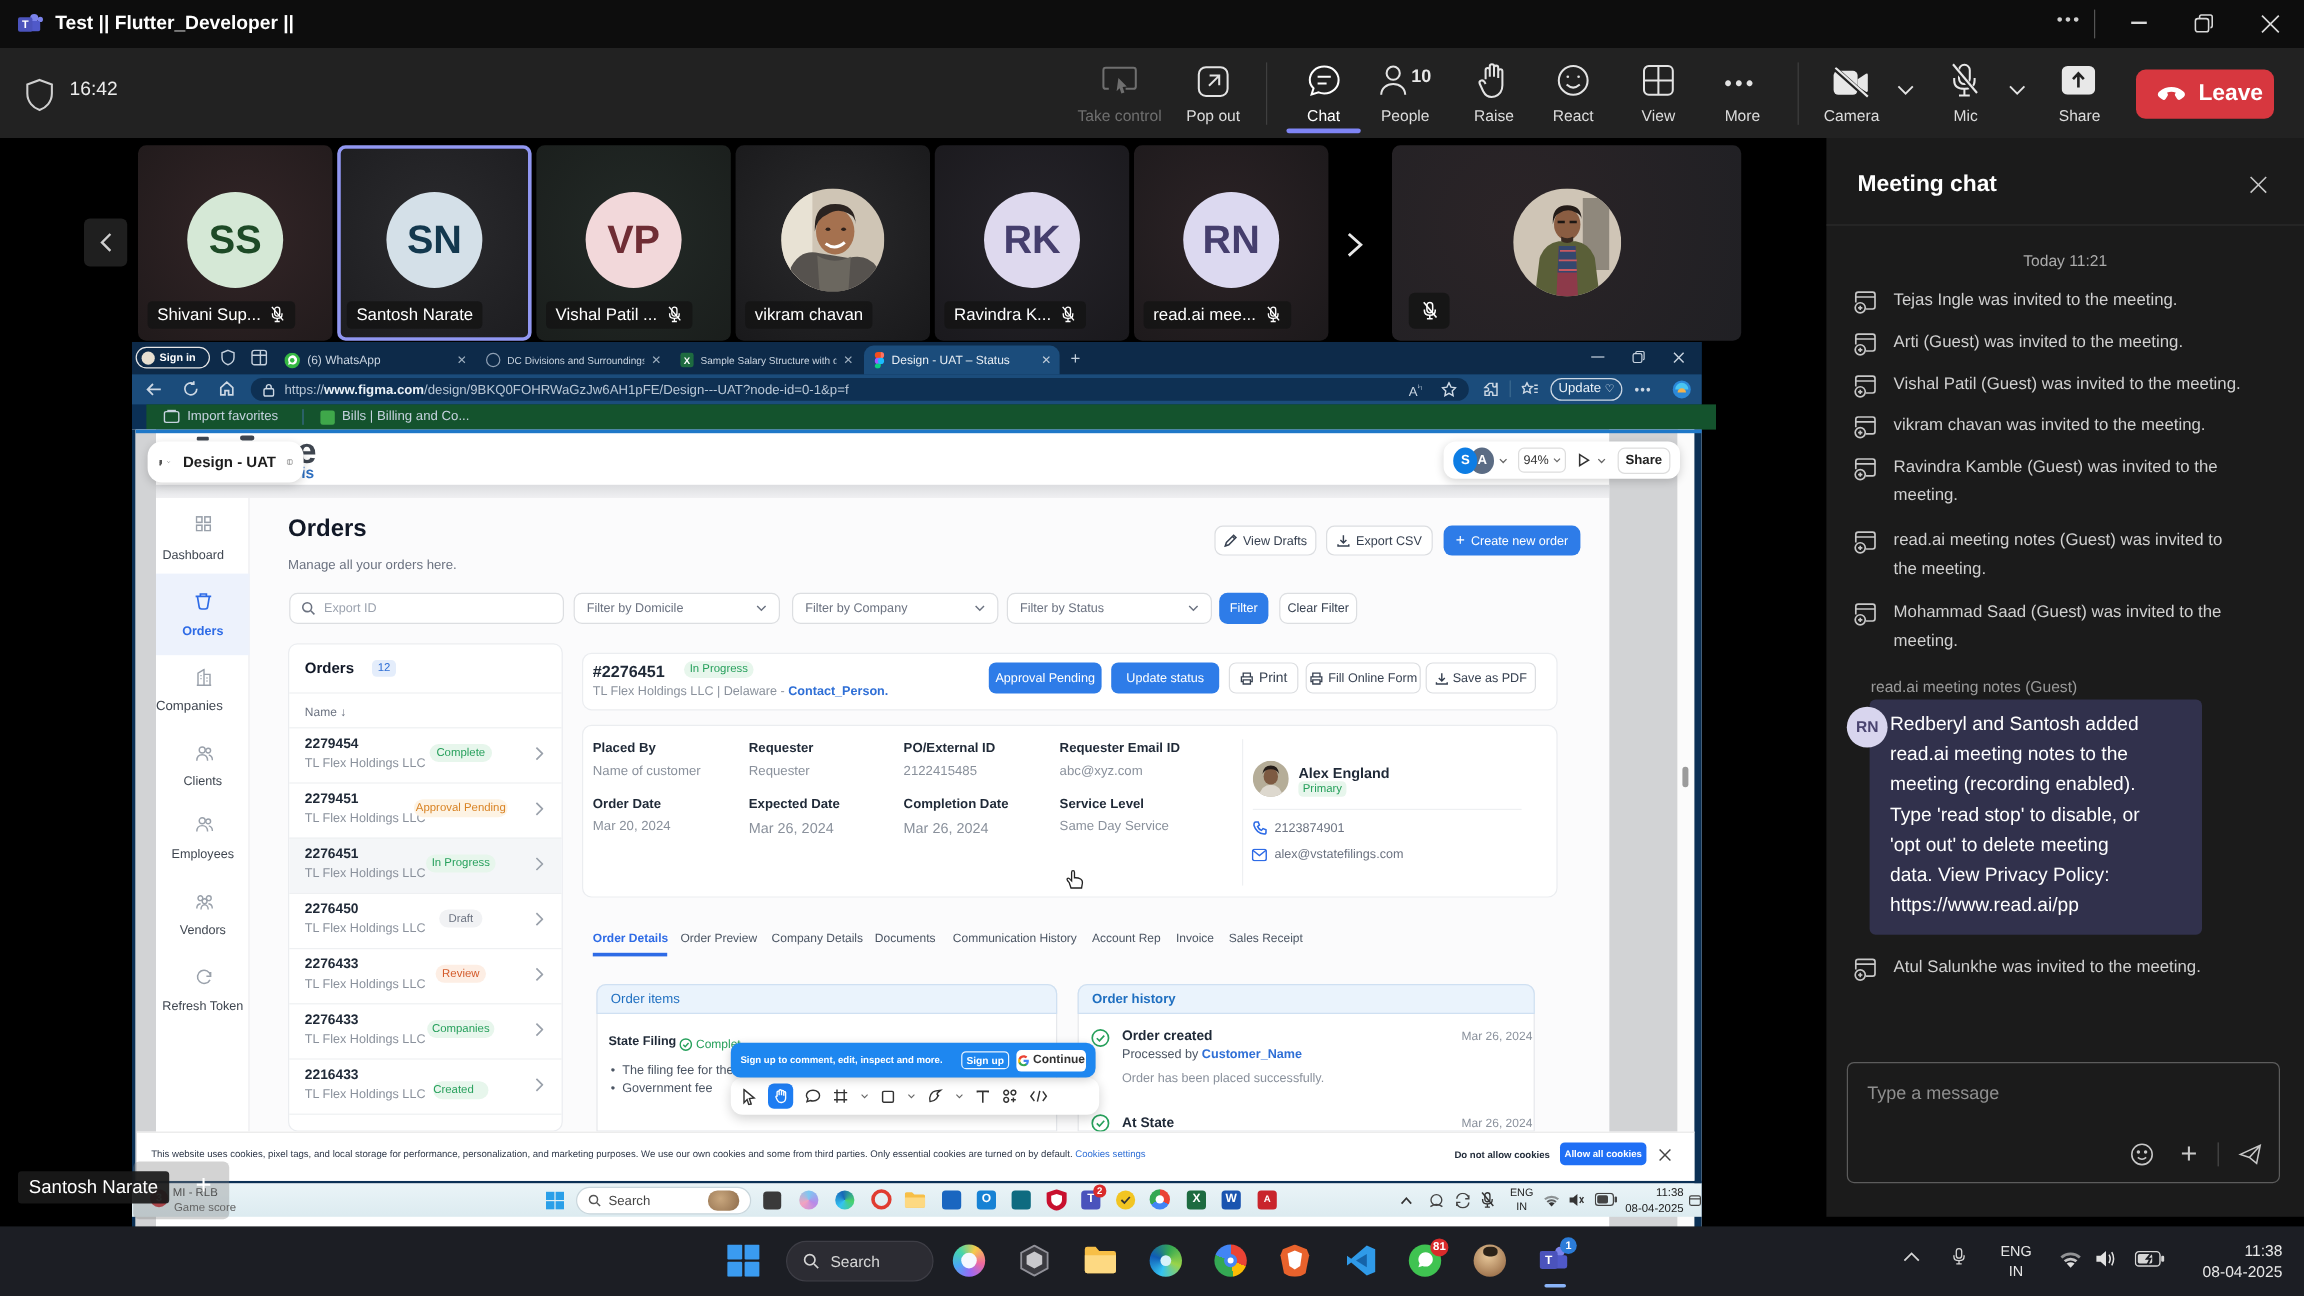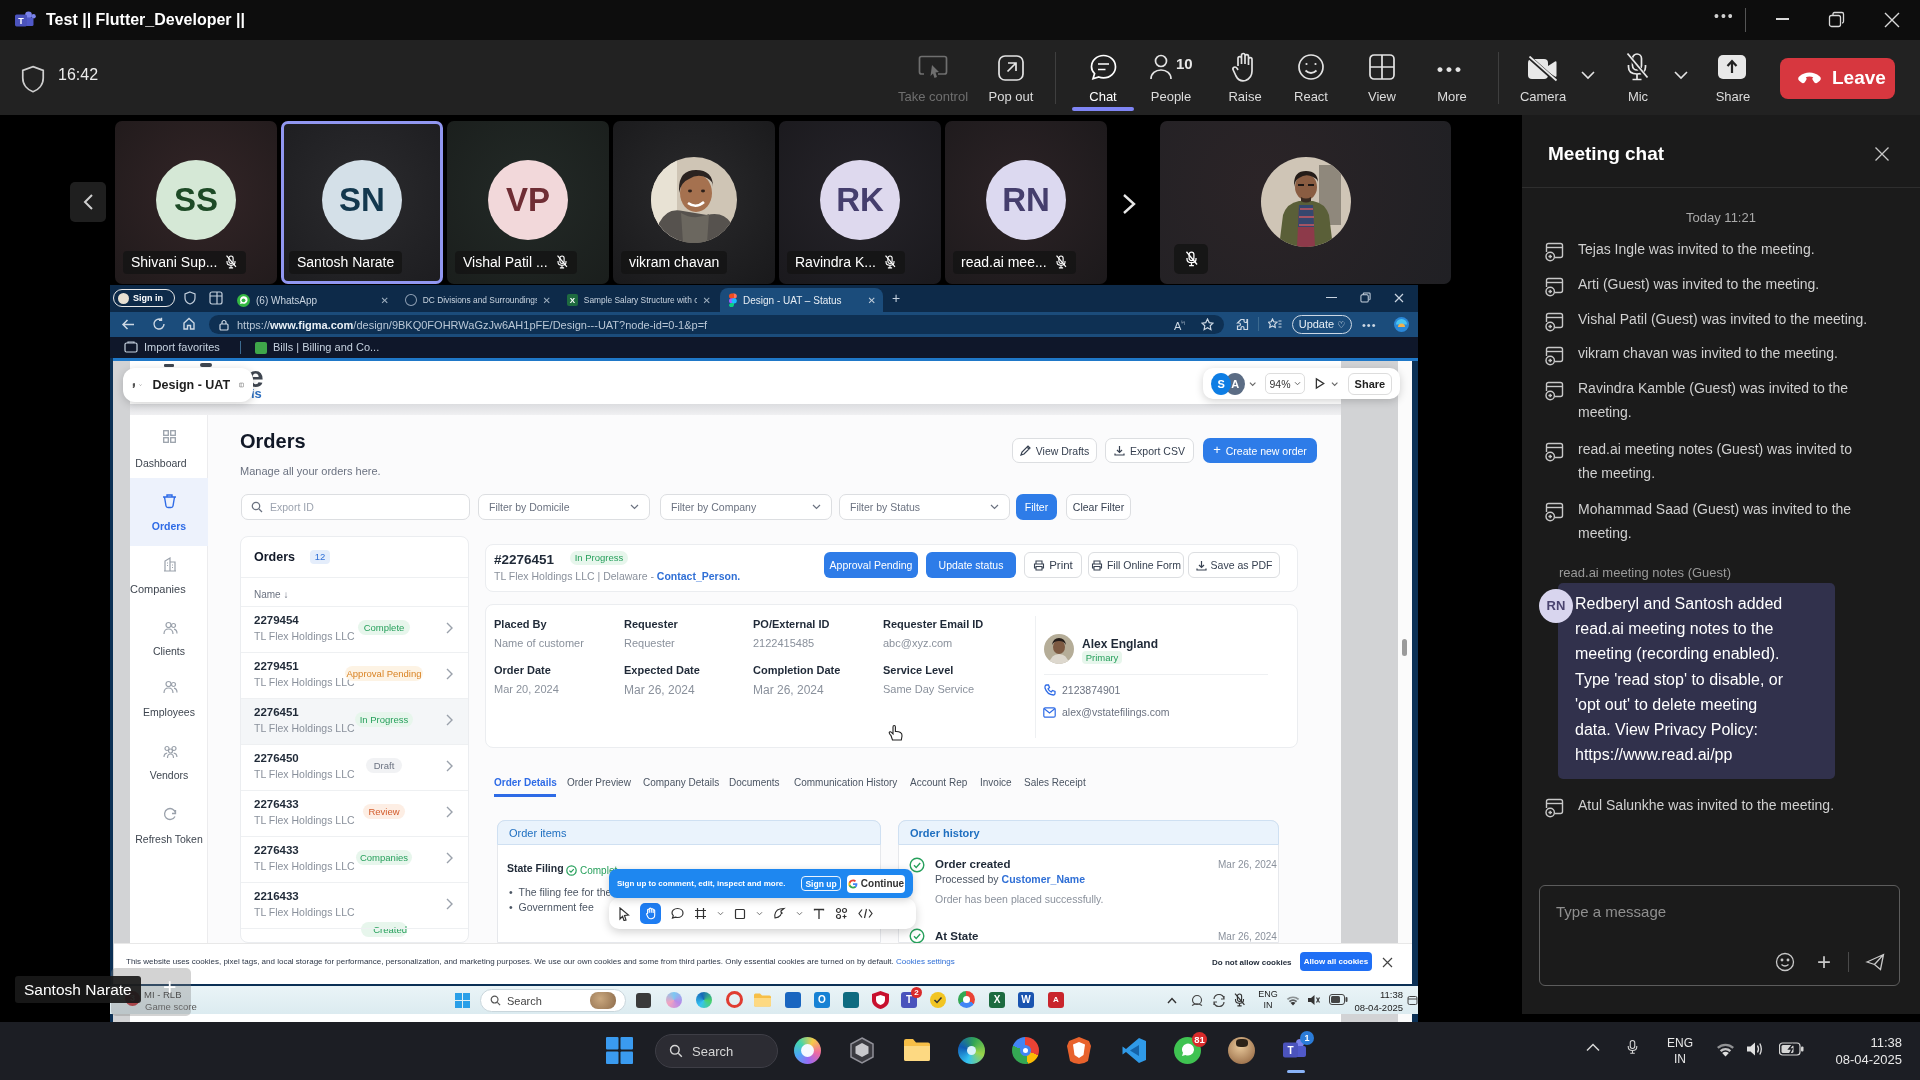--- a/index.html
+++ b/index.html
@@ -343,21 +343,21 @@
       </svg>
     <div class="abs" style="left:1182px;top:3px;width:60px;height:19px;border:1px solid #cdd8e4;border-radius:10px;color:#e9f0f6;font-size:11px;text-align:center;line-height:17px">Update <span style="font-size:9px">♡</span></div>
     <div class="abs" style="left:1252px;top:7px;color:#cdd8e4;font-size:11px;letter-spacing:1px">•••</div>
     <svg class="abs" style="left:1283px;top:4px" width="17" height="17" viewBox="0 0 17 17">
         <circle cx="8.5" cy="8.5" r="7.5" fill="#2b88d8"></circle>
         <path d="M3 8.5 a5.5 5.5 0 0 1 11 0" fill="#49c5f2"></path>
         <path d="M5 11 a3.5 3.5 0 0 1 7 0" fill="#f2b24d"></path>
       </svg>
   </div>
 
-  <div class="abs" style="left:0;top:52px;width:1308px;height:21px;background:#0f172a">
+  <div class="abs" style="left:12px;top:52px;width:1308px;height:21px;background:#14532d">
     <svg class="abs" style="left:14px;top:4px" width="14" height="12" viewBox="0 0 14 12" fill="none" stroke="#c6d2df" stroke-width="1.2">
         <rect x="1" y="2" width="12" height="9" rx="1.5"></rect>
         <path d="M4 2 V1 H10 V2"></path>
       </svg>
     <div class="abs" style="left:34px;top:4px;color:#c6d2df;font-size:11px">Import favorites</div>
     <div class="abs" style="left:130px;top:4px;width:1px;height:13px;background:#3c6a90"></div>
     <div class="abs" style="left:145px;top:4.5px;width:12px;height:12px;background:#3fa74a;border-radius:2px"></div>
     <div class="abs" style="left:163px;top:4px;color:#c6d2df;font-size:11px">Bills | Billing and Co...</div>
   </div>
 
@@ -498,21 +498,21 @@
       <div class="abs" style="left:131px;top:478px;width:227px;height:1px;background:#eef0f2"></div>
       <div class="abs" style="left:144px;top:486px;font-size:11.5px;font-weight:bold;color:#1f2937">2276433</div>
       <div class="abs" style="left:144px;top:502px;font-size:10.5px;color:#8a919c">TL Flex Holdings LLC</div>
       <div class="abs" style="left:246px;top:492px;width:56px;height:15px;background:#e7f6ec;border-radius:8px;color:#27a05c;font-size:9.5px;text-align:center;line-height:15px;white-space:nowrap">Companies</div>
       <svg class="abs" style="left:336px;top:494px" width="7" height="12" viewBox="0 0 7 12" fill="none" stroke="#9aa1ab" stroke-width="1.4">
           <path d="M1 1 L6 6 L1 11"></path>
         </svg>
       <div class="abs" style="left:131px;top:524px;width:227px;height:1px;background:#eef0f2"></div>
       <div class="abs" style="left:144px;top:532px;font-size:11.5px;font-weight:bold;color:#1f2937">2216433</div>
       <div class="abs" style="left:144px;top:548px;font-size:10.5px;color:#8a919c">TL Flex Holdings LLC</div>
-      <div class="abs" style="left:251px;top:564px;width:46px;height:15px;background:#e7f6ec;border-radius:8px;color:#27a05c;font-size:9.5px;text-align:right;line-height:15px;white-space:nowrap">Created</div>
+      <div class="abs" style="left:251px;top:543px;width:46px;height:15px;background:#e7f6ec;border-radius:8px;color:#27a05c;font-size:9.5px;text-align:left;line-height:15px;white-space:nowrap">Created</div>
       <svg class="abs" style="left:336px;top:540px" width="7" height="12" viewBox="0 0 7 12" fill="none" stroke="#9aa1ab" stroke-width="1.4">
           <path d="M1 1 L6 6 L1 11"></path>
         </svg>
       <div class="abs" style="left:131px;top:570px;width:227px;height:1px;background:#eef0f2"></div>
 
       <div class="abs" style="left:375px;top:186px;width:813px;height:48px;background:#fff;border:1px solid #ebedf0;border-radius:8px"></div>
       <div class="abs" style="left:384px;top:194px;font-size:13.5px;font-weight:bold;color:#1f2937">#2276451</div>
       <div class="abs" style="left:460px;top:193px;width:58px;height:14px;background:#e7f6ec;border-radius:7px;color:#27a05c;font-size:9.5px;text-align:center;line-height:14px;white-space:nowrap">In Progress</div>
       <div class="abs" style="left:384px;top:212px;font-size:10.5px;color:#8a919c">TL Flex Holdings LLC | Delaware - <span style="color:#2f6fd6;font-weight:bold">Contact_Person.</span></div>
       <div class="abs" style="left:714px;top:194px;width:94px;height:26px;border-radius:6px;background:#2e7ce8;color:#fff;font-size:10.5px;white-space:nowrap;display:flex;align-items:center;justify-content:center">Approval Pending</div>

